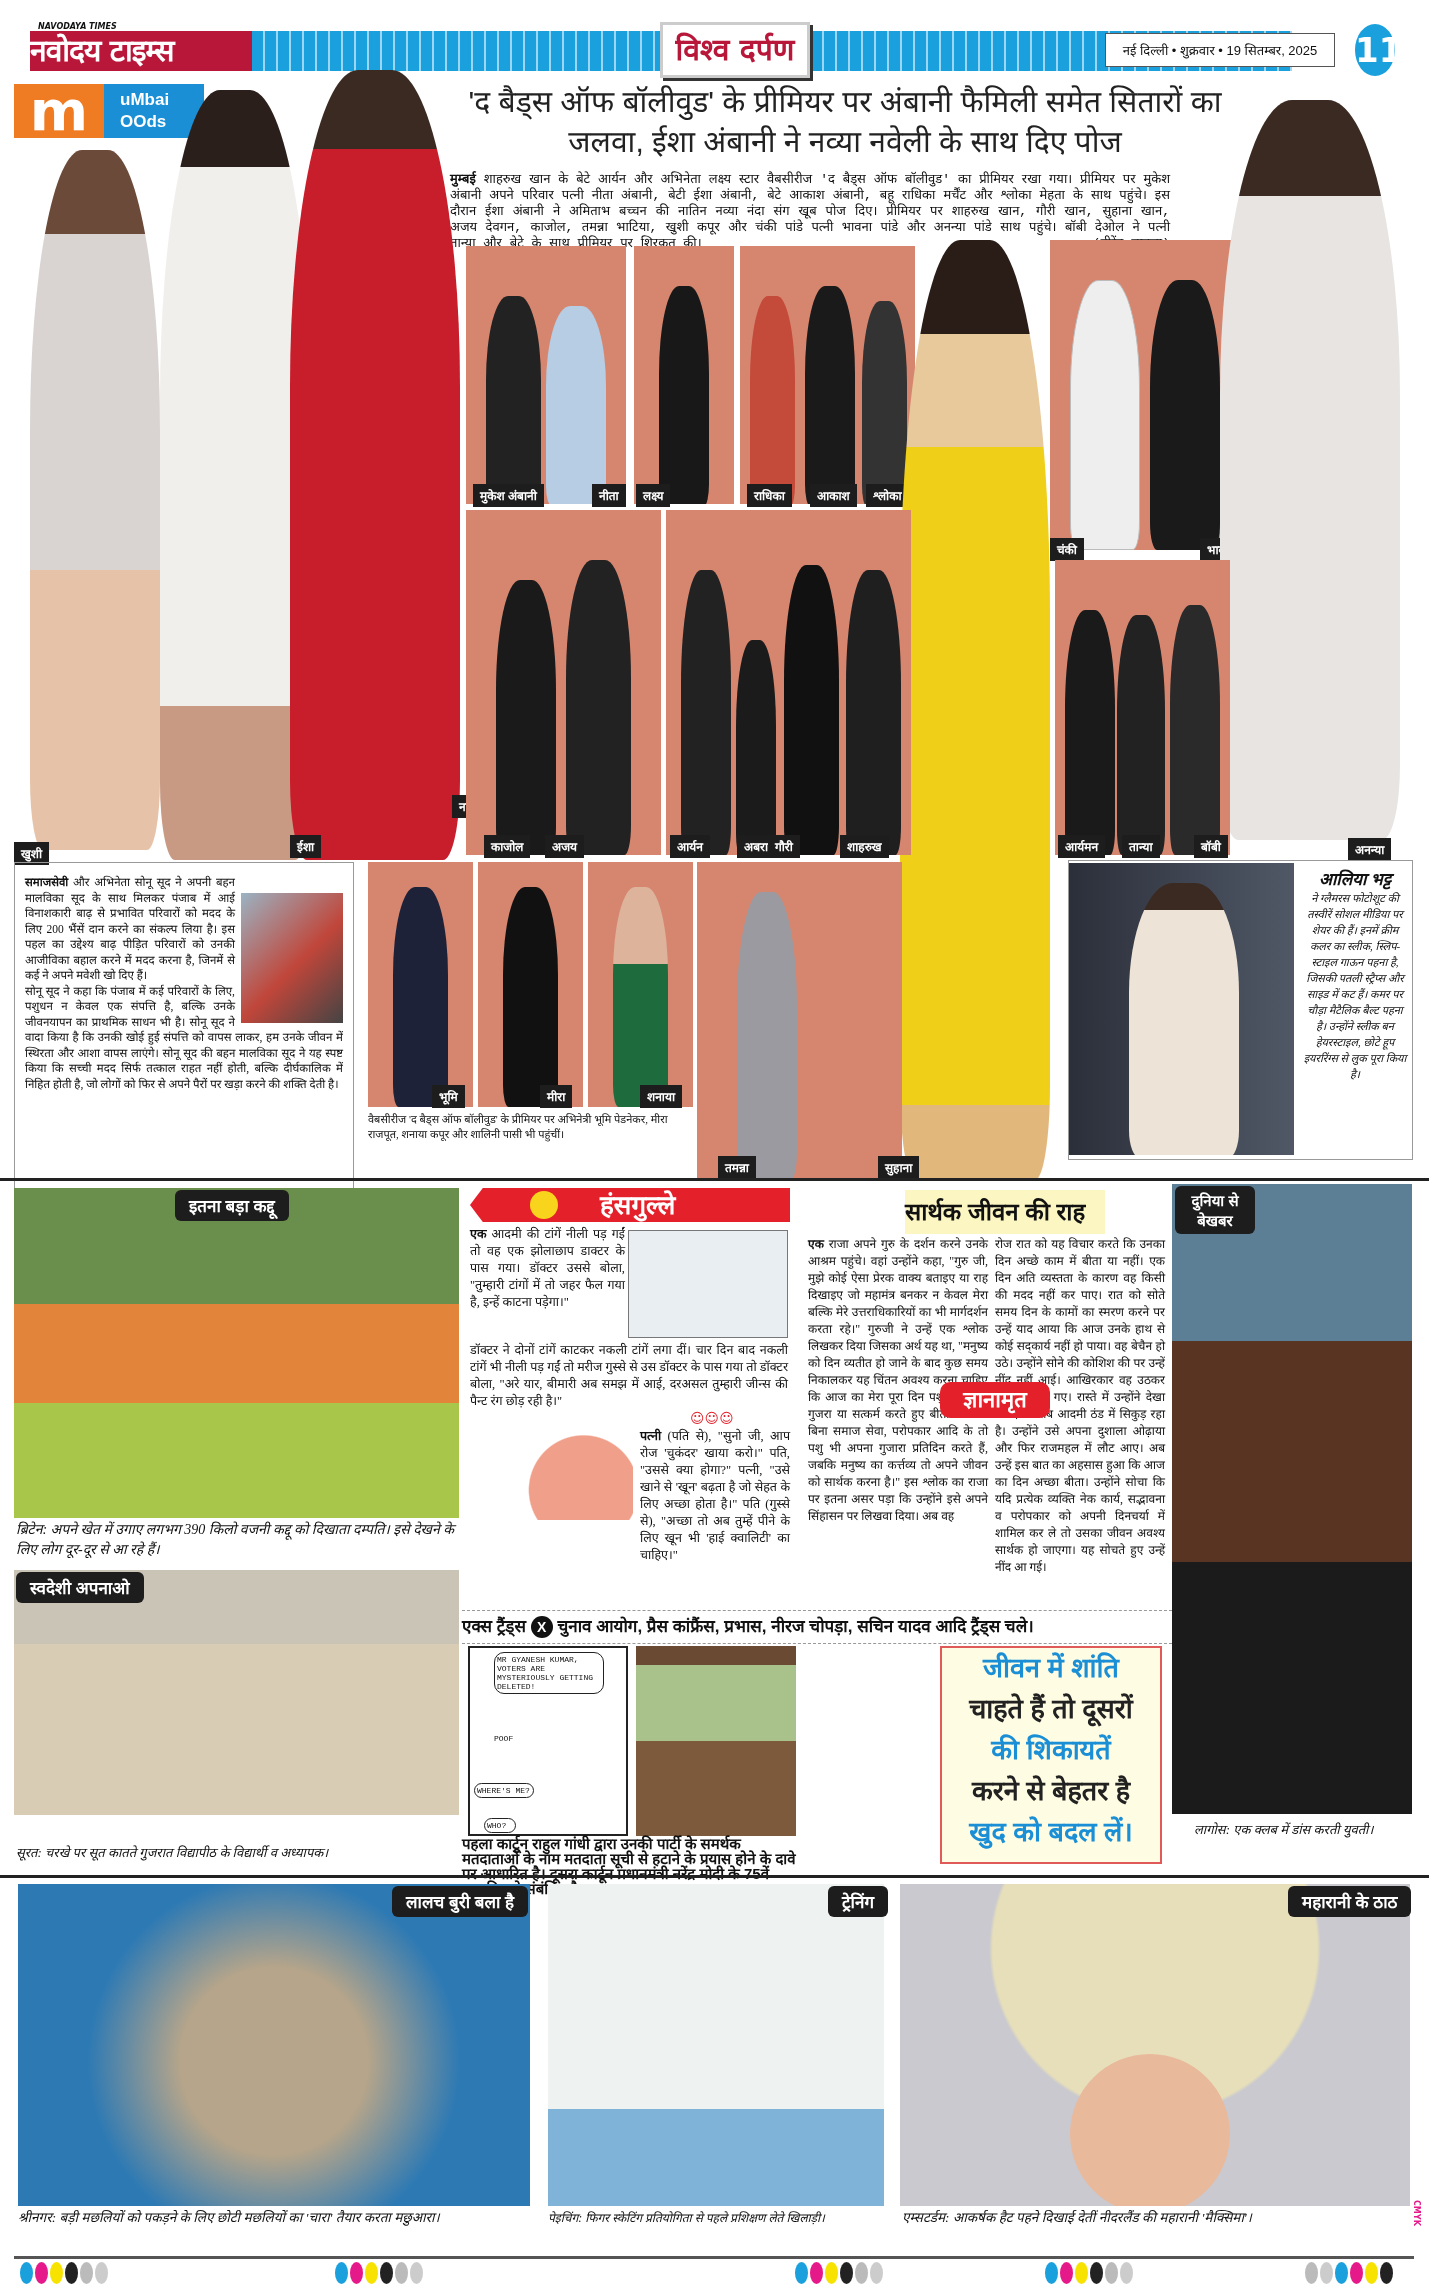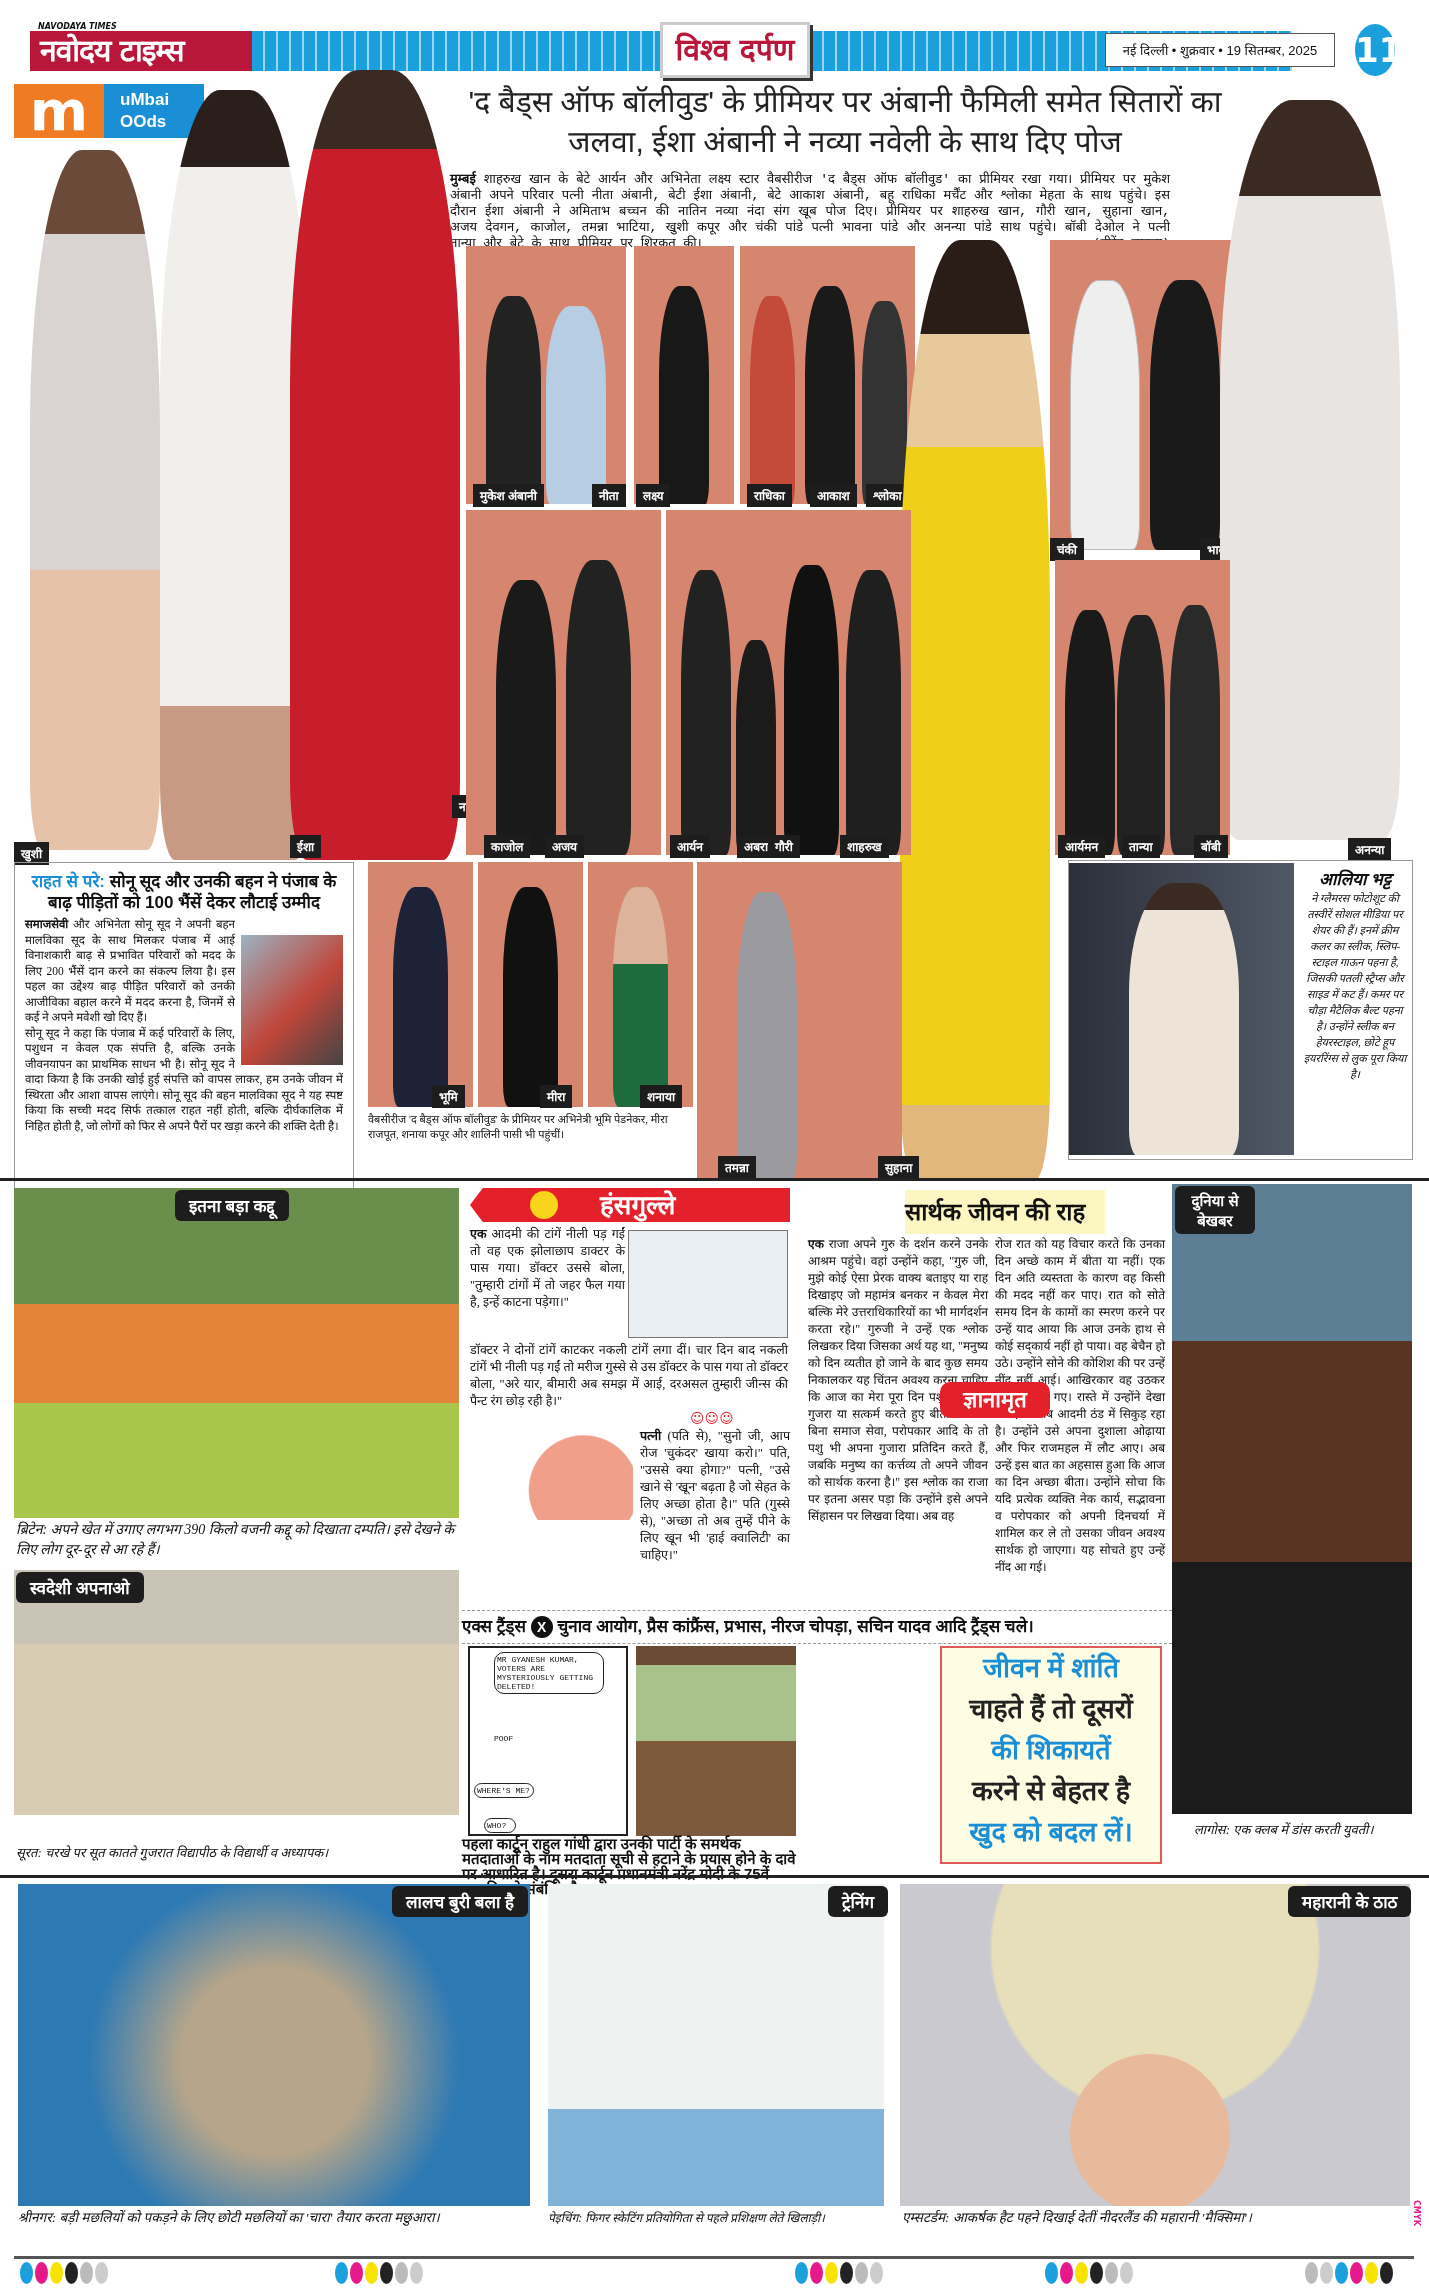--- a/index.html
+++ b/index.html
@@ -1,18 +1,18 @@
 <!DOCTYPE html>
 <html><head>
 <meta charset="utf-8">
 <style>
 *{box-sizing:border-box;margin:0;padding:0}
 body{width:1429px;height:2295px;background:#fff;font-family:"DejaVu Sans",sans-serif;position:relative;overflow:hidden;color:#111}
 .abs{position:absolute}
-.logo{left:30px;top:31px;width:222px;height:40px;background:#b8173a;color:#fff;font-weight:bold;font-size:30px;line-height:40px;padding-left:10px;letter-spacing:-1px}
+.logo{left:30px;top:31px;width:222px;height:40px;background:#b8173a;color:#fff;font-weight:bold;font-size:30px;line-height:40px;padding-left:0;letter-spacing:-1px}
 .logo-tag{left:38px;top:22px;font-size:8px;font-style:italic;font-weight:bold}
 .stripes{left:252px;top:31px;width:1040px;height:40px;background:repeating-linear-gradient(90deg,#1aa0dd 0 11px,#9bd6f3 11px 13px)}
 .sec-title{left:660px;top:22px;width:150px;height:56px;background:#fff;border:3px solid #ccc;box-shadow:3px 3px 0 #333;color:#b8173a;font-size:30px;font-weight:bold;text-align:center;line-height:50px}
 .dateline{left:1105px;top:33px;width:230px;height:34px;background:#fff;border:1px solid #555;font-size:13px;line-height:34px;text-align:center;font-family:"Liberation Sans",sans-serif}
 .pageno{left:1355px;top:24px;width:40px;height:52px;border-radius:50%;background:#1aa0dd;color:#fff;font-size:34px;font-weight:bold;text-align:center;line-height:52px}
 .mumbai{left:14px;top:84px;width:190px;height:54px;display:flex}
 .mumbai .m{background:#ef7b22;color:#fff;width:90px;font-size:56px;font-weight:bold;text-align:center;line-height:54px}
 .mumbai .t{background:#1a8fd6;color:#fff;flex:1;font-size:17px;font-weight:bold;line-height:22px;padding:5px 0 0 16px;font-family:"Liberation Sans",sans-serif}
 .headline{left:450px;top:82px;width:790px;text-align:center;font-size:30px;line-height:40px;color:#222;font-family:"Liberation Sans",sans-serif}
 .intro{left:450px;top:172px;width:720px;font-size:13px;line-height:16px;text-align:justify;font-family:Liberation Mono, monospace}
@@ -109,24 +109,20 @@
 <div class="photo" style="left:1055px;top:560px;width:175px;height:295px">
     <div class="person" style="left:10px;top:50px;width:50px;height:245px;background:#1a1a1a"></div>
     <div class="person" style="left:62px;top:55px;width:48px;height:240px;background:#222"></div>
     <div class="person" style="left:115px;top:45px;width:50px;height:250px;background:#2a2a2a"></div>
   </div>
 <div class="lbl" style="left:1058px;top:835px">आर्यमन</div>
 <div class="lbl" style="left:1122px;top:835px">तान्या</div>
 <div class="lbl" style="left:1194px;top:835px">बॉबी</div>
 
 <div class="box" style="left:14px;top:862px;width:340px;height:340px;padding:8px 10px">
-  <div style="font-size:17px;font-weight:bold;line-height:21px;text-align:center;font-family:'Liberation Sans',sans-serif">
-    <span style="color:#1a8fd6">राहत से परे:</span>
-    <span>सोनू सूद और उनकी बहन ने पंजाब के बाढ़ पीड़ितों को 100 भैंसें देकर लौटाई उम्मीद</span>
-  </div>
   <div style="float:right;width:102px;height:130px;background:linear-gradient(135deg,#9bb3c3,#c0463a 55%,#444);margin:22px 0 4px 6px"></div>
   <div class="txt" style="font-size:11.5px;line-height:15.5px;margin-top:4px">
     <b>समाजसेवी</b>
     <span>और अभिनेता सोनू सूद ने अपनी बहन मालविका सूद के साथ मिलकर पंजाब में आई विनाशकारी बाढ़ से प्रभावित परिवारों को मदद के लिए 200 भैंसें दान करने का संकल्प लिया है। इस पहल का उद्देश्य बाढ़ पीड़ित परिवारों को उनकी आजीविका बहाल करने में मदद करना है, जिनमें से कई ने अपने मवेशी खो दिए हैं।</span><br>
     <span>सोनू सूद ने कहा कि पंजाब में कई परिवारों के लिए, पशुधन न केवल एक संपत्ति है, बल्कि उनके जीवनयापन का प्राथमिक साधन भी है। सोनू सूद ने वादा किया है कि उनकी खोई हुई संपत्ति को वापस लाकर, हम उनके जीवन में स्थिरता और आशा वापस लाएंगे। सोनू सूद की बहन मालविका सूद ने यह स्पष्ट किया कि सच्ची मदद सिर्फ तत्काल राहत नहीं होती, बल्कि दीर्घकालिक में निहित होती है, जो लोगों को फिर से अपने पैरों पर खड़ा करने की शक्ति देती है।</span>
   </div>
 </div>
 
 <div class="photo" style="left:368px;top:862px;width:105px;height:245px">
     <div class="person" style="left:25px;top:25px;width:55px;height:220px;background:#1e2238"></div>

